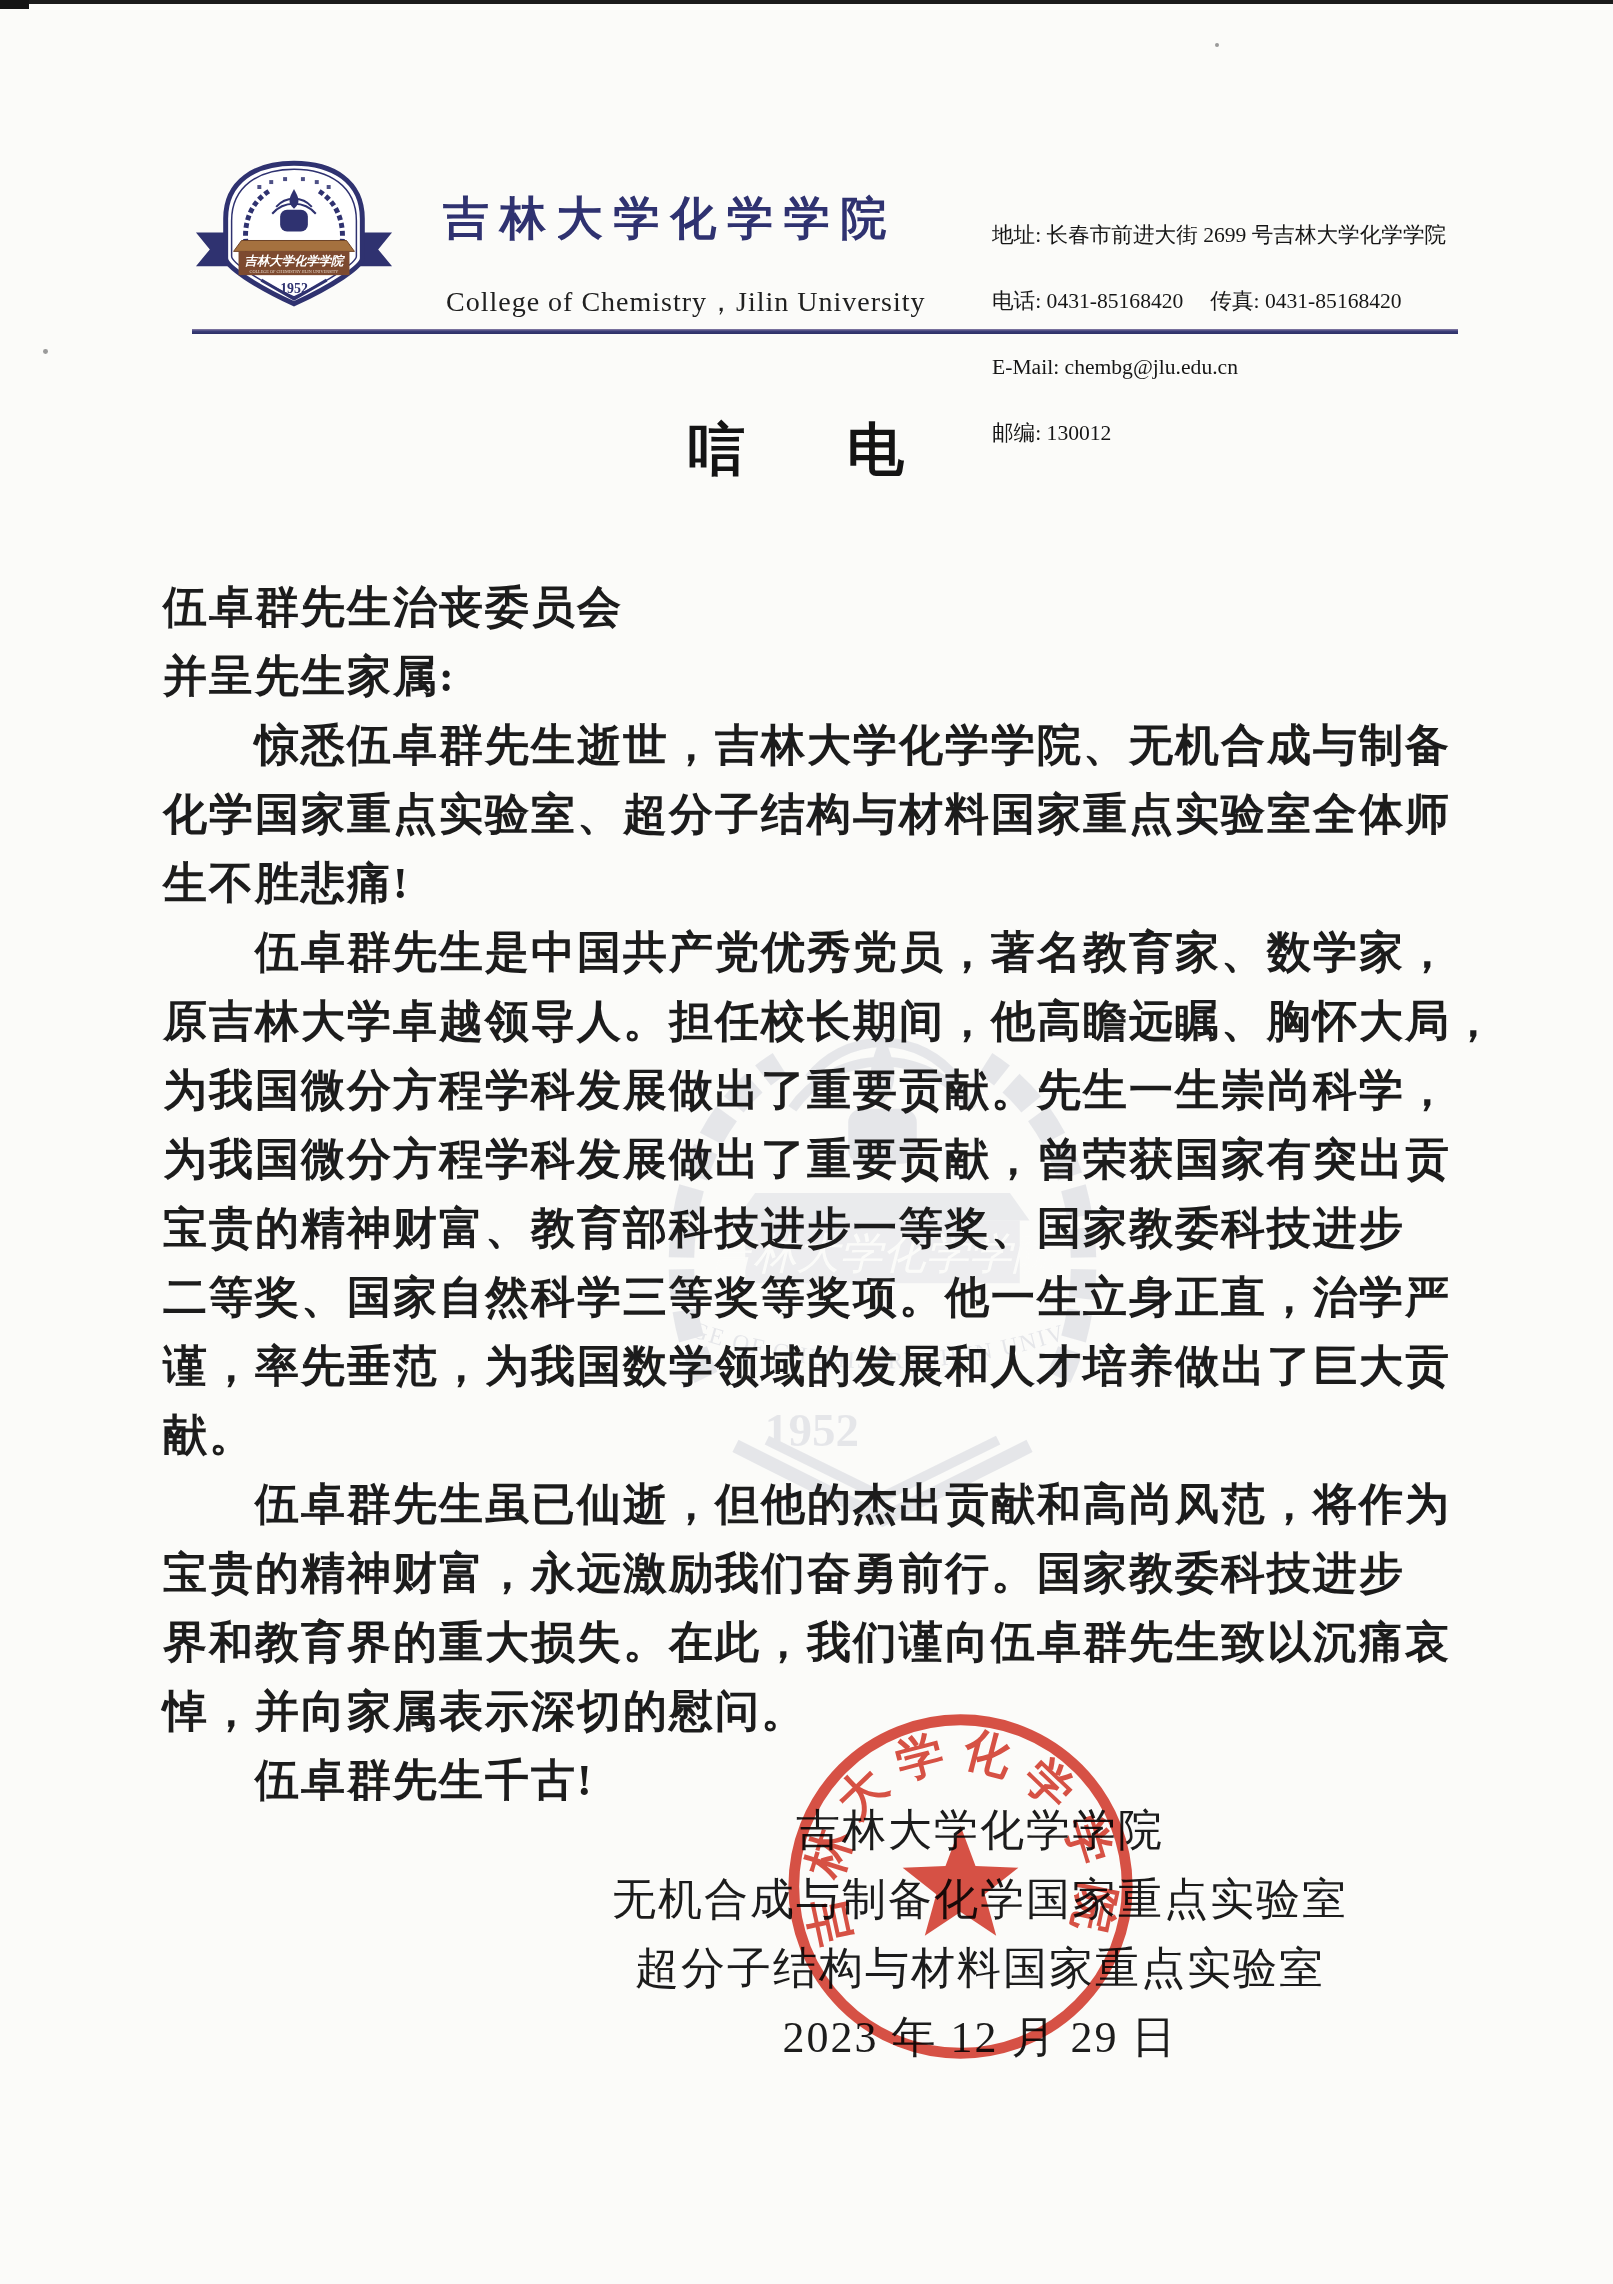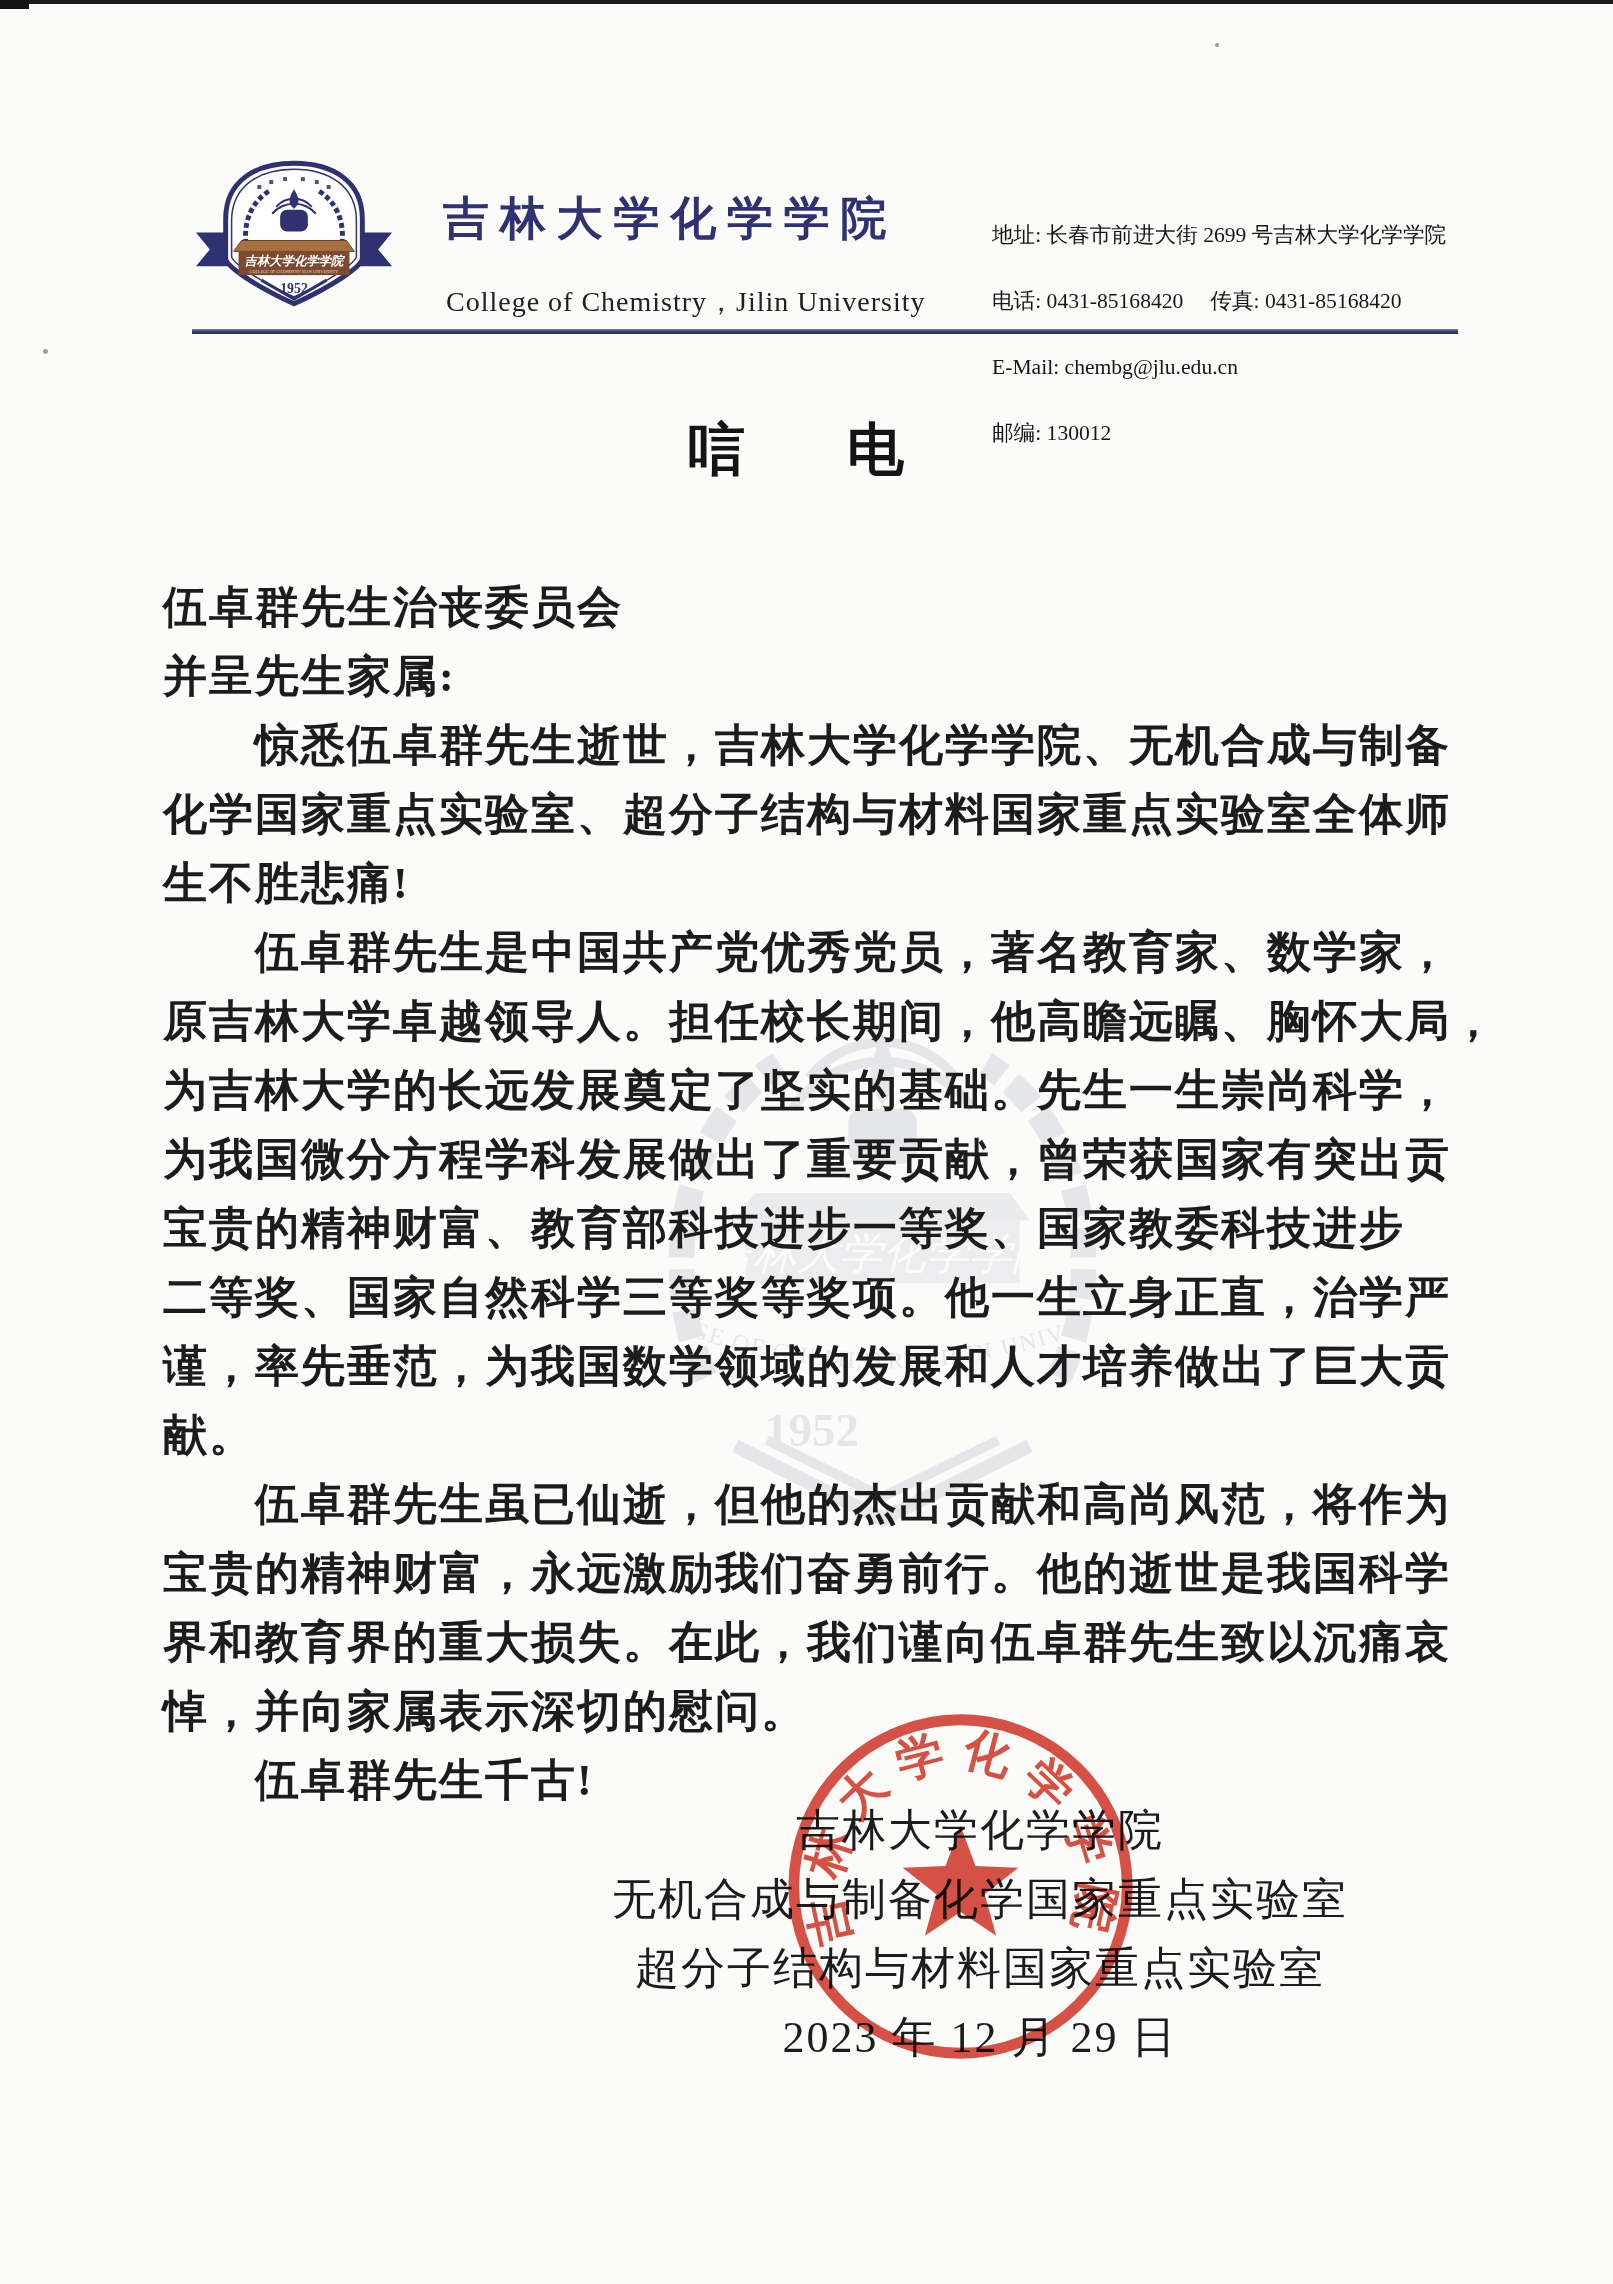--- a/index.html
+++ b/index.html
@@ -128,28 +128,28 @@
   <div class="title">唁电</div>
 
   <div class="body-text">
       <div class="line">伍卓群先生治丧委员会</div>
       <div class="line">并呈先生家属:</div>
       <div class="line">　　惊悉伍卓群先生逝世，吉林大学化学学院、无机合成与制备</div>
       <div class="line">化学国家重点实验室、超分子结构与材料国家重点实验室全体师</div>
       <div class="line">生不胜悲痛!</div>
       <div class="line">　　伍卓群先生是中国共产党优秀党员，著名教育家、数学家，</div>
       <div class="line">原吉林大学卓越领导人。担任校长期间，他高瞻远瞩、胸怀大局，</div>
-      <div class="line">为吉林大学的长远发展奠定了坚实的基础。先生一生崇尚科学，</div>
+      <div class="line">为我国微分方程学科发展做出了重要贡献。先生一生崇尚科学，</div>
       <div class="line">为我国微分方程学科发展做出了重要贡献，曾荣获国家有突出贡</div>
       <div class="line">宝贵的精神财富、教育部科技进步一等奖、国家教委科技进步</div>
       <div class="line">二等奖、国家自然科学三等奖等奖项。他一生立身正直，治学严</div>
       <div class="line">谨，率先垂范，为我国数学领域的发展和人才培养做出了巨大贡</div>
       <div class="line">献。</div>
       <div class="line">　　伍卓群先生虽已仙逝，但他的杰出贡献和高尚风范，将作为</div>
-      <div class="line">宝贵的精神财富，永远激励我们奋勇前行。他的逝世是我国科学</div>
+      <div class="line">宝贵的精神财富，永远激励我们奋勇前行。国家教委科技进步</div>
       <div class="line">界和教育界的重大损失。在此，我们谨向伍卓群先生致以沉痛哀</div>
       <div class="line">悼，并向家属表示深切的慰问。</div>
       <div class="line">　　伍卓群先生千古!</div>
     </div>
 
   <div class="signature">
     <div>
         <div class="line">吉林大学化学学院</div>
         <div class="line">无机合成与制备化学国家重点实验室</div>
         <div class="line">超分子结构与材料国家重点实验室</div>

